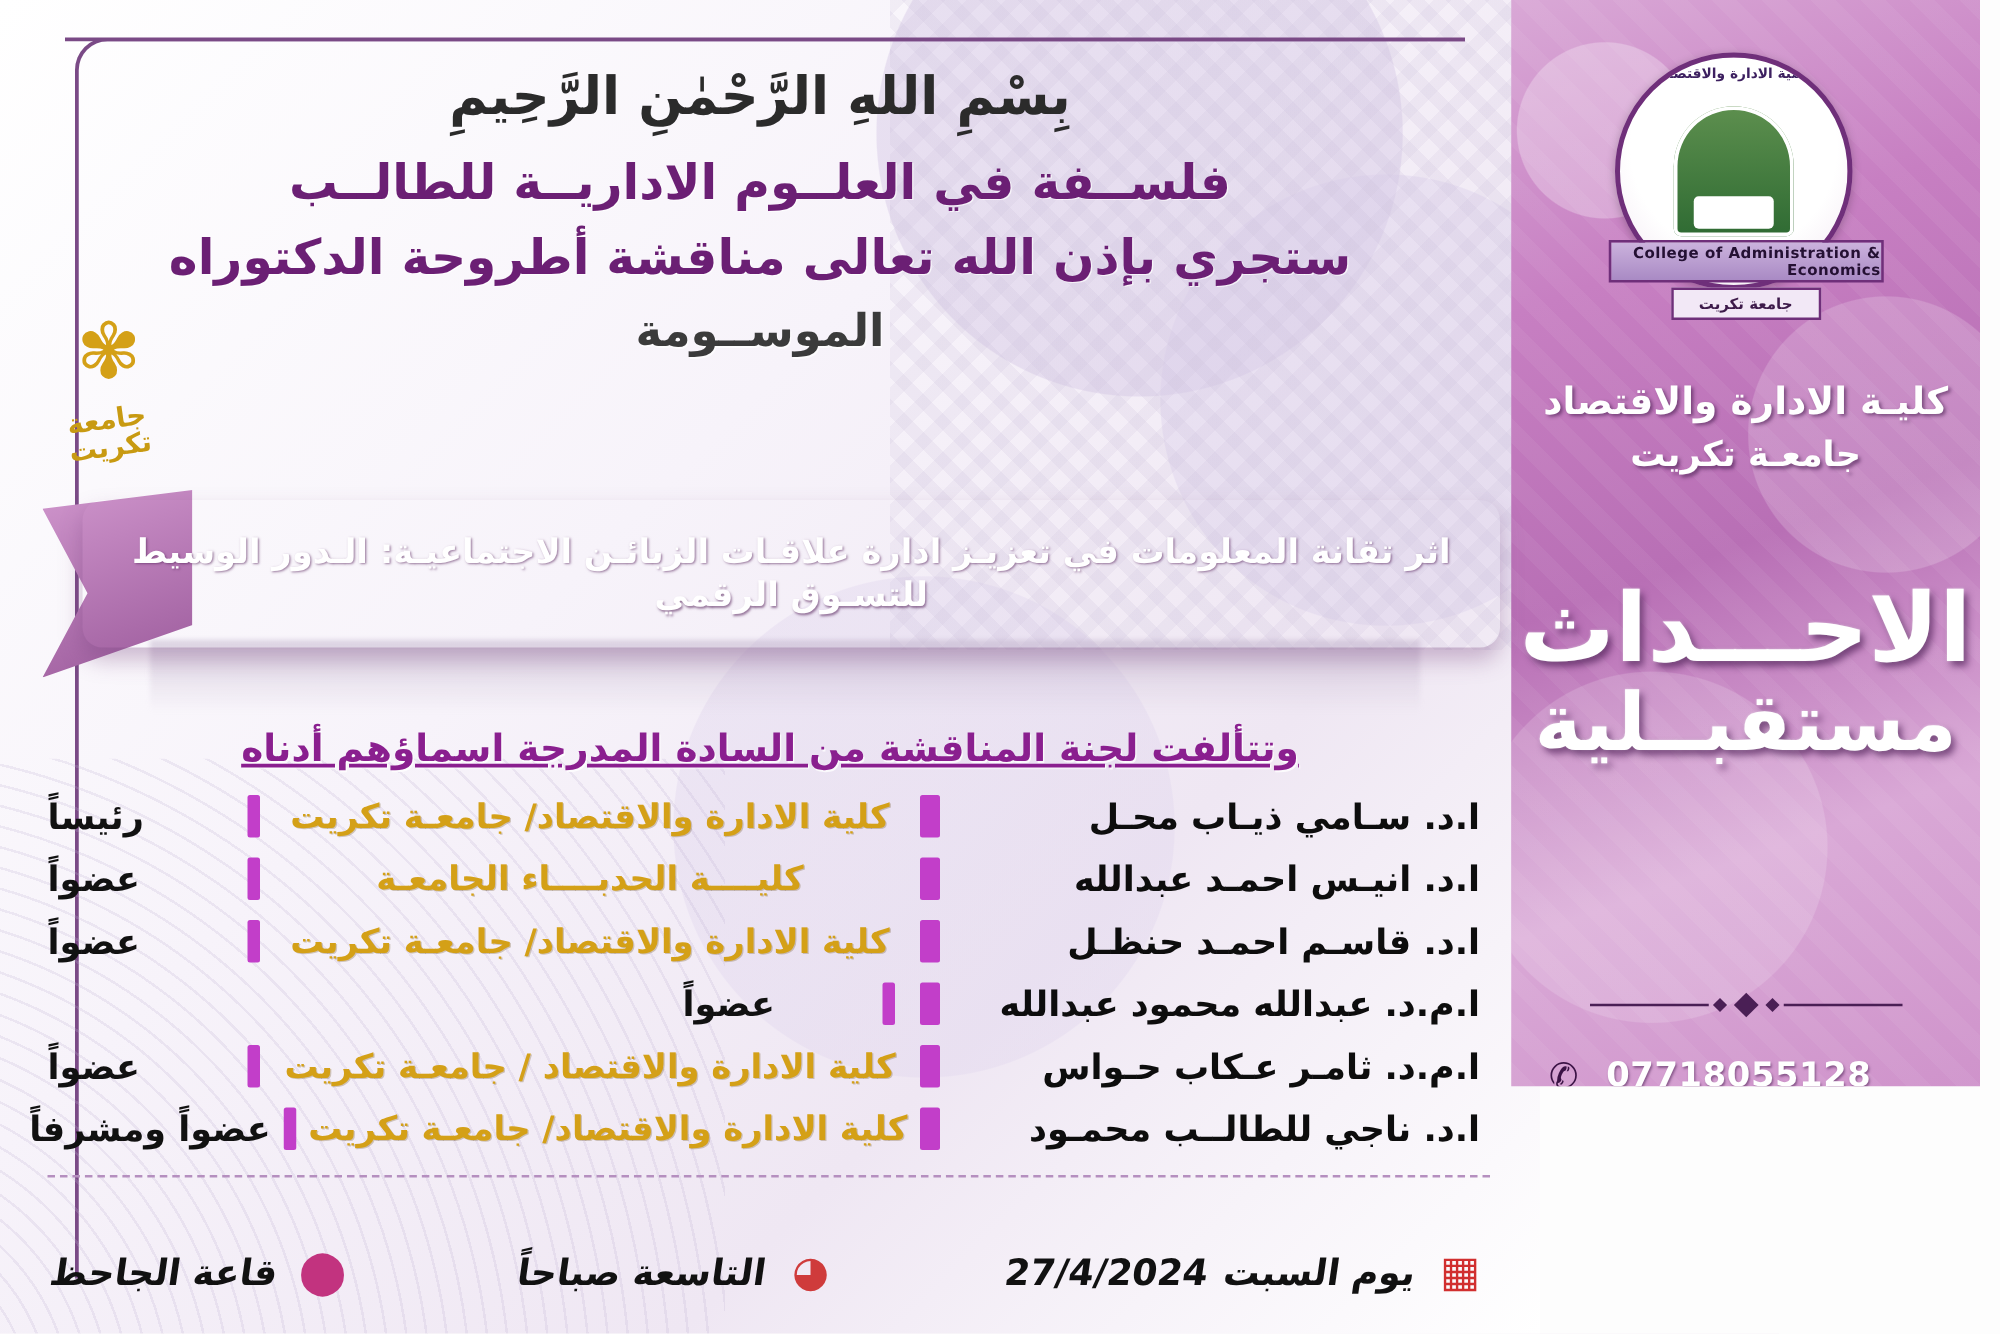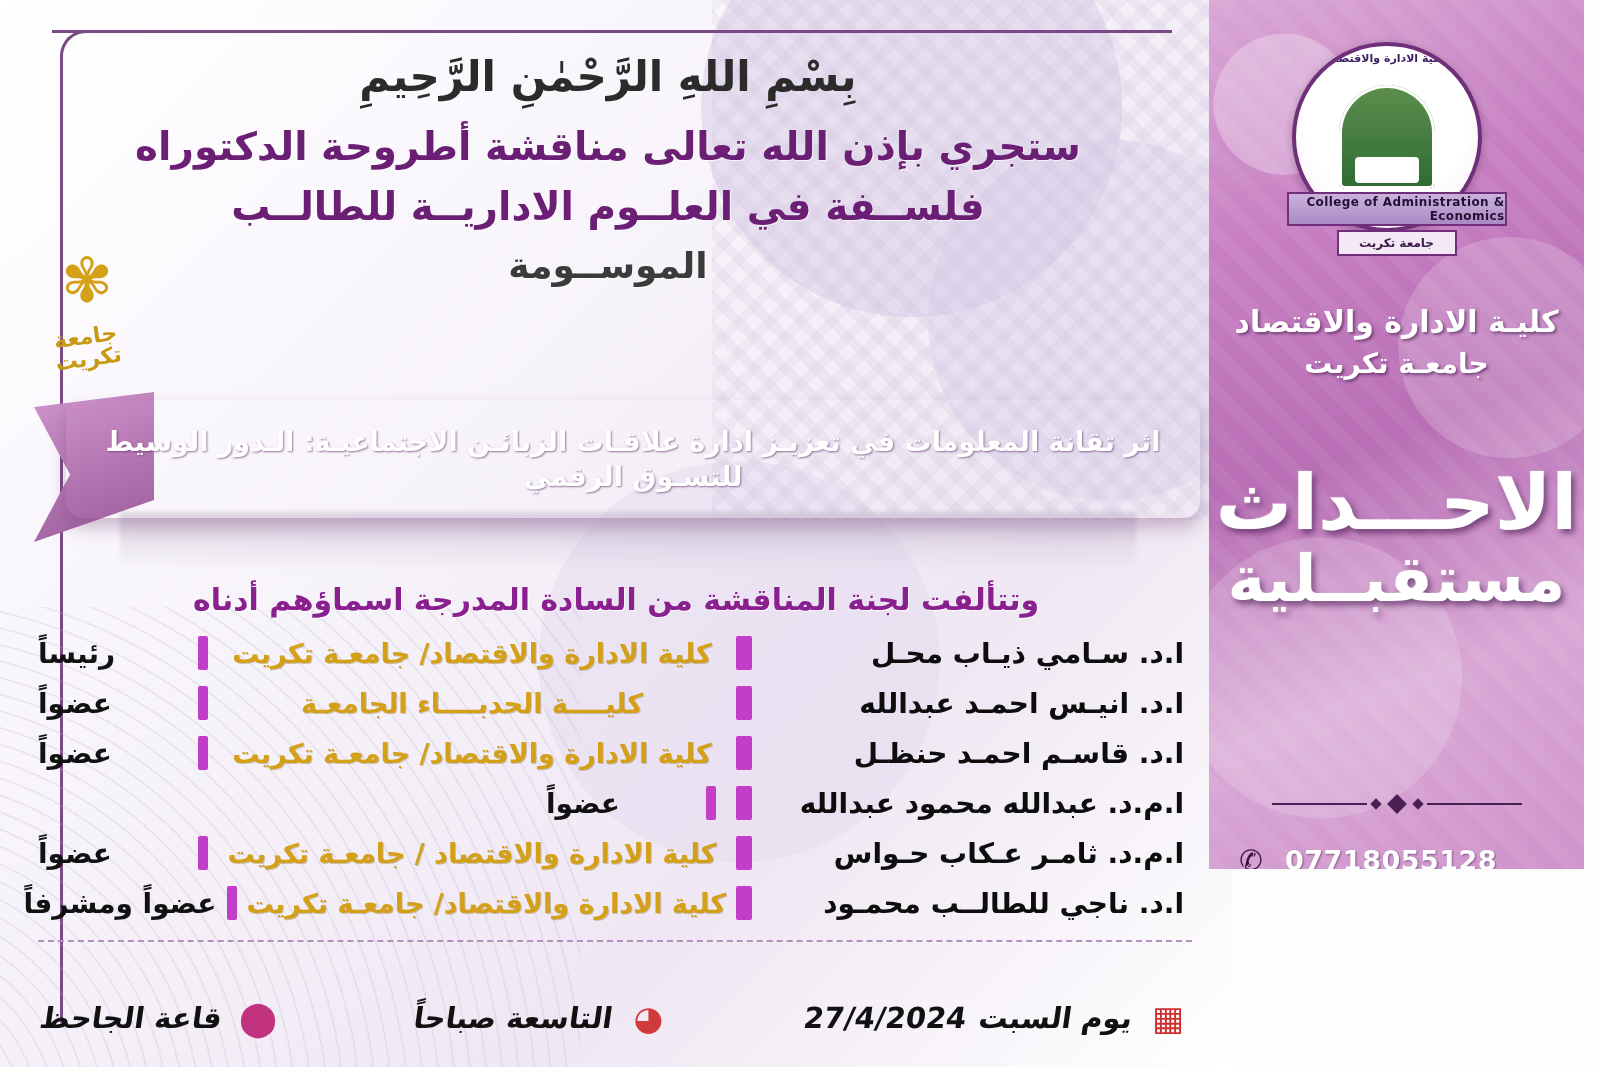--- a/index.html
+++ b/index.html
@@ -215,20 +215,21 @@
     text-shadow: 1px 1px 2px rgba(90,40,95,0.6);
     padding: 0 26px; text-align: center; line-height: 1.3;
   }
 
   .committee-title {
     position: absolute; top: 582px; right: 0; left: 0;
     text-align: center; font-size: 30px; font-weight: bold;
     color: #8a1f8f;
     text-shadow: 1px 1px 0 rgba(255,255,255,0.8);
     z-index: 5;
+    text-decoration: underline;
   }
 
   .members {
     position: absolute; top: 628px; right: 40px; left: 38px;
     z-index: 5;
   }
   .member-row {
     display: flex; align-items: center;
     height: 50px;
     direction: rtl;
@@ -297,22 +298,22 @@
     <div class="frame"></div>
     <div class="frame2"></div>
 
     <div class="left-orn">
       ✾
       <span class="uni">جامعة تكريت</span>
     </div>
 
     <div class="header-block">
       <div class="basmala">بِسْمِ اللهِ الرَّحْمٰنِ الرَّحِيمِ</div>
+      <div class="hline">فلســفة في العلــوم الاداريــة  للطالــب</div>
       <div class="hline">ستجري بإذن الله تعالى مناقشة أطروحة الدكتوراه</div>
-      <div class="hline">فلســفة في العلــوم الاداريــة  للطالــب</div>
       <div class="hline mawsuma">الموســومة</div>
     </div>
 
     <div class="ribbon-left-fold"></div>
     <div class="ribbon-shadow"></div>
     <div class="ribbon">
       <div class="ribbon-text">اثر تقانة المعلومات في تعزيـز ادارة علاقـات الزبائـن الاجتماعيـة: الـدور الوسيط للتسـوق الرقمي</div>
     </div>
 
     <div class="committee-title">وتتألفت لجنة المناقشة من  السادة المدرجة اسماؤهم أدناه</div>

